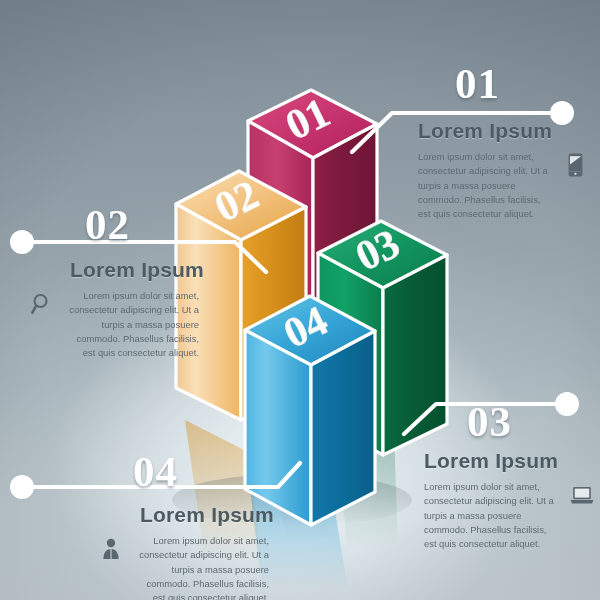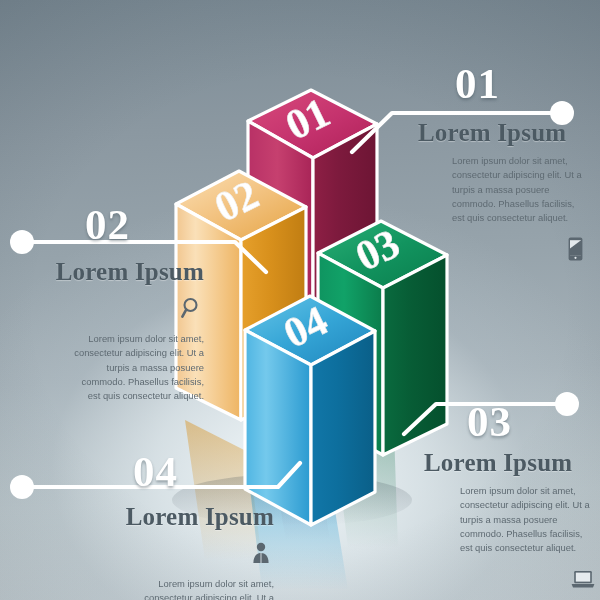--- a/index.html
+++ b/index.html
@@ -33,26 +33,26 @@
     font-size:43px;
     color:#ffffff;
     letter-spacing:1px;
     text-shadow:0 2px 3px rgba(60,75,85,0.45);
     line-height:1;
   }
 
   
   .block{position:absolute;}
   .block .head{
-    font-family:Liberation Serif, serif;
-    font-size:25px;font-weight:700;color:#4c5a63;
+    font-family:Liberation Sans, sans-serif;
+    font-size:21px;font-weight:700;color:#4c5a63;
     letter-spacing:.2px;margin-bottom:7px;
     text-shadow:0 1px 1px rgba(255,255,255,0.35);
   }
-  .block .row{display:flex;align-items:flex-end;gap:9px;flex-direction:column;}
+  .block .row{display:flex;align-items:flex-start;gap:9px;}
   .block .body{
     font-family:"Liberation Sans", sans-serif;
     font-size:9.4px;line-height:1.52;color:#5e6a72;
     width:136px;
   }
   .icon{flex:0 0 auto;width:26px;height:30px;display:flex;align-items:center;justify-content:center;color:#5b6770;}
   .ta-l{text-align:left;}
   .ta-r{text-align:right;}
 
   

